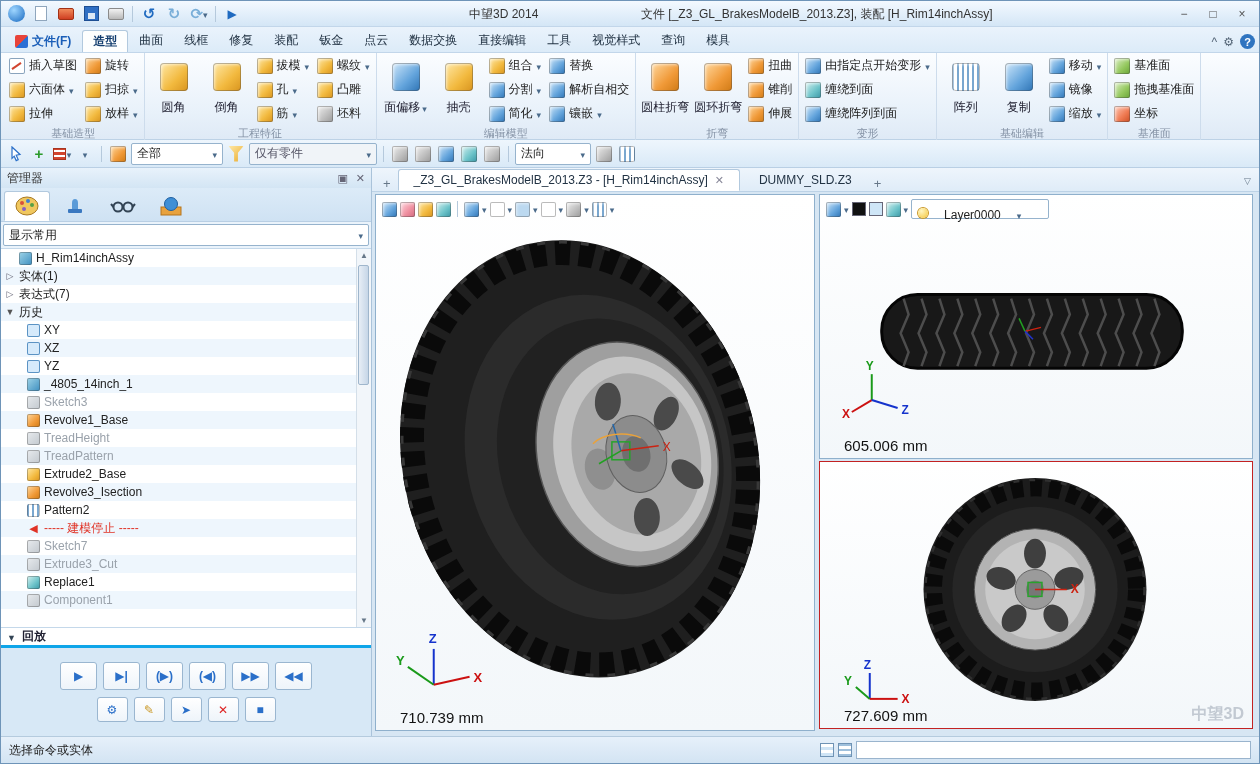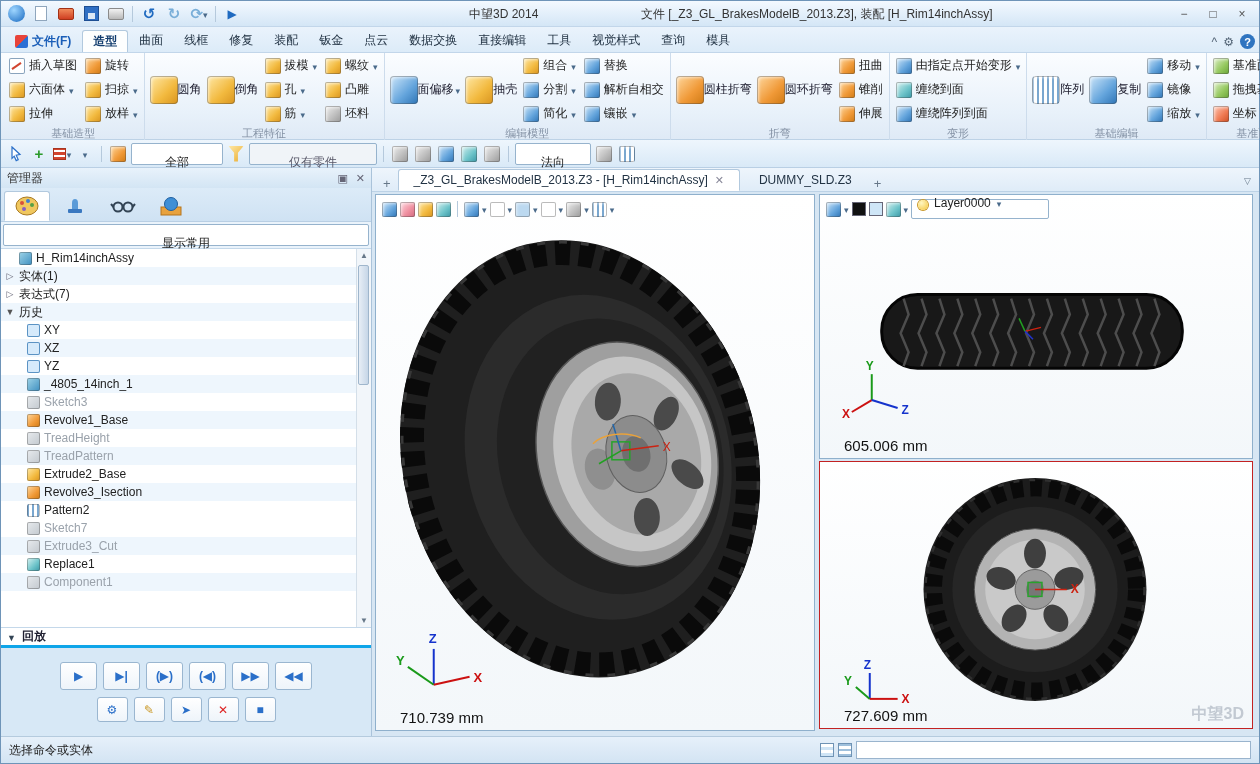--- a/index.html
+++ b/index.html
@@ -34,21 +34,21 @@
 .file-logo{width:13px;height:13px;background:linear-gradient(135deg,#e8433a 0 50%,#2b6fd4 50% 100%);border-radius:2px;}
 .rtab.active{background:#fdfefe;border:1px solid #b2c9de;border-bottom:none;font-weight:bold;color:#123c6e;}
 .tabrow-right{margin-left:auto;display:flex;align-items:center;gap:6px;padding-bottom:3px;color:#567;}
 .helpdot{width:15px;height:15px;border-radius:50%;background:#2f74c0;color:#fff;font-size:11px;display:flex;align-items:center;justify-content:center;font-weight:bold;}
 
 
 .ribbon{height:87px;flex:none;background:linear-gradient(#fbfdff,#e8f1fa 70%,#dfeaf6);display:flex;padding:1px 2px 0;border-bottom:1px solid #bdd2e6;align-items:center;}
 .rgroup{display:flex;flex-direction:column;border-right:1px solid #cddcec;padding:1px 3px 0;}
 .rg-body{flex:1;display:flex;align-items:center;gap:1px;}
 .rg-title{height:15px;line-height:15px;text-align:center;font-size:11px;color:#8593a6;}
-.bb{min-width:52px;display:flex;flex-direction:row;align-items:center;gap:0;padding:2px 2px;border-radius:3px;}
+.bb{min-width:52px;display:flex;flex-direction:column;align-items:center;gap:8px;padding:2px 2px;border-radius:3px;}
 .bb .lbl{font-size:12px;color:#223;white-space:nowrap;display:flex;align-items:center;gap:2px;}
 .sb{height:24px;display:flex;align-items:center;gap:4px;padding:0 3px;border-radius:3px;white-space:nowrap;}
 .sgrid2{display:grid;grid-template-columns:auto auto;column-gap:2px;}
 .scol{display:flex;flex-direction:column;}
 
 .ic{flex:none;border-radius:2px;box-shadow:inset 0 0 0 1px rgba(60,60,60,.35),inset 2px 2px 3px rgba(255,255,255,.55);}
 .s16{width:16px;height:16px;}
 .s28{width:28px;height:28px;border-radius:4px;}
 .c-yellow{background:linear-gradient(135deg,#ffe9a8,#f2b93e 60%,#d8941f);}
 .c-orange{background:linear-gradient(135deg,#ffd9a0,#f09937 60%,#cf7a15);}
@@ -62,21 +62,21 @@
 .c-wire{background:#fff;box-shadow:inset 0 0 0 1px #55779a;}
 .c-circle{border-radius:50%;background:#fff;box-shadow:inset 0 0 0 2px #4a7fb5;}
 .c-grid{background:repeating-linear-gradient(90deg,#7aa7cf 0 2px,#fff 2px 5px),repeating-linear-gradient(0deg,#7aa7cf 0 2px,#fff 2px 5px);}
 .c-sketch{background:#fff;box-shadow:inset 0 0 0 1px #8aa4bd;position:relative;}
 .c-sketch::after{content:"";position:absolute;left:2px;top:7px;width:11px;height:2px;background:#d2452f;transform:rotate(-35deg);}
 .c-funnel{background:linear-gradient(135deg,#ffe9a8,#e8a928);clip-path:polygon(0 0,100% 0,62% 45%,62% 100%,38% 100%,38% 45%);box-shadow:none;}
 
 
 .selbar{height:28px;flex:none;background:linear-gradient(#eef6fd,#d9e9f7);display:flex;align-items:center;gap:3px;padding:0 5px;border-bottom:1px solid #b9cfe4;}
 .tbico{height:20px;min-width:20px;display:flex;align-items:center;justify-content:center;border-radius:3px;gap:1px;}
-.combo{height:20px;background:#fff;border:1px solid #96b3cd;display:flex;align-items:center;padding:10px 5px;gap:6px;border-radius:2px;flex-direction:column;}
+.combo{height:20px;background:#fff;border:1px solid #96b3cd;display:flex;align-items:center;padding:10px 5px;gap:6px;border-radius:2px;}
 .combo .cv{flex:1;white-space:nowrap;}
 .combo.dis{background:#f0f4f8;color:#556;}
 .plusg{color:#2a9a2a;font-weight:bold;font-size:15px;}
 .redlist{width:13px;height:12px;background:repeating-linear-gradient(0deg,#d2452f 0 3px,#fff 3px 5px);box-shadow:inset 0 0 0 1px #a8341f;}
 
 
 .content{flex:1;display:flex;min-height:0;}
 .mgr{width:371px;flex:none;background:#d7e8f6;border-right:1px solid #aac3da;display:flex;flex-direction:column;}
 .mgr-head{height:20px;flex:none;display:flex;align-items:center;padding:0 6px;color:#333;background:linear-gradient(#e8f2fb,#d3e5f4);}
 .mgr-head .sp{margin-left:auto;display:flex;gap:8px;color:#667;font-size:11px;}
@@ -123,21 +123,21 @@
 .docbar-right{margin-left:auto;color:#678;font-size:9px;padding-bottom:5px;}
 .vparea{flex:1;position:relative;background:#d7e6f3;min-height:0;}
 .vp{position:absolute;background:linear-gradient(#ffffff,#f3f7fa);border:1px solid #8fb0cc;overflow:hidden;}
 .vp.main{left:3px;top:2px;width:440px;height:537px;}
 .vp.side{left:447px;top:2px;width:434px;height:265px;}
 .vp.front{left:447px;top:269px;width:434px;height:268px;border:1px solid #c32222;}
 .vp-toolbar{position:absolute;left:3px;top:2px;right:3px;height:24px;display:flex;align-items:center;gap:3px;padding:0 3px;z-index:3;}
 .vi{width:15px;height:15px;border-radius:2px;flex:none;box-shadow:inset 0 0 0 1px rgba(60,60,60,.35),inset 2px 2px 3px rgba(255,255,255,.5);}
 .swatch{width:14px;height:14px;border:1px solid #667;flex:none;}
 .bulb{width:10px;height:10px;border-radius:50%;background:radial-gradient(circle at 35% 30%,#fff6c2,#f5c53a);box-shadow:0 0 0 1px #c9982a;flex:none;}
-.layercombo{height:20px;background:#fff;border:1px solid #96b3cd;display:flex;align-items:flex-end;gap:6px;padding:8px 6px;border-radius:2px;width:138px;}
+.layercombo{height:20px;background:#fff;border:1px solid #96b3cd;display:flex;align-items:flex-start;gap:16px;padding:8px 6px;border-radius:2px;width:138px;}
 .measure{position:absolute;left:24px;bottom:4px;font-size:15px;color:#111;z-index:3;}
 .wm{position:absolute;right:8px;bottom:3px;font-size:16px;color:#c2c9d2;font-weight:bold;z-index:3;}
 .tiresvg{position:absolute;inset:0;}
 
 
 .statusbar{height:27px;flex:none;background:linear-gradient(#e6f0fa,#d3e4f3);border-top:1px solid #b5cbde;display:flex;align-items:center;padding:0 8px;gap:8px;}
 .sb-right{margin-left:auto;display:flex;align-items:center;gap:4px;}
 .sbi{width:14px;height:14px;border:1px solid #6f93b5;background:repeating-linear-gradient(0deg,#cfe4f5 0 3px,#fff 3px 6px);}
 .sbi.list{background:repeating-linear-gradient(0deg,#9fc0dc 0 2px,#fff 2px 5px);}
 .sb-input{width:395px;height:18px;background:#fff;border:1px solid #9ab4cd;font-size:12px;padding:0 4px;}
@@ -616,20 +616,25 @@
             </div>
           <div class="trow alt">
               <span class="ind"></span>
               <span class="ti c-orange"></span>
               <span class="tl">Revolve3_Isection</span>
             </div>
           <div class="trow">
               <span class="ind"></span>
               <span class="ti c-grid"></span>
               <span class="tl">Pattern2</span>
+            </div>
+          <div class="trow alt stop">
+              <span class="ind"></span>
+              <span class="stop-arrow"></span>
+              <span class="tl">----- 建模停止 -----</span>
             </div>
           <div class="trow">
               <span class="ind"></span>
               <span class="ti c-muted"></span>
               <span class="tl muted">Sketch7</span>
             </div>
           <div class="trow alt">
               <span class="ind"></span>
               <span class="ti c-muted"></span>
               <span class="tl muted">Extrude3_Cut</span>

